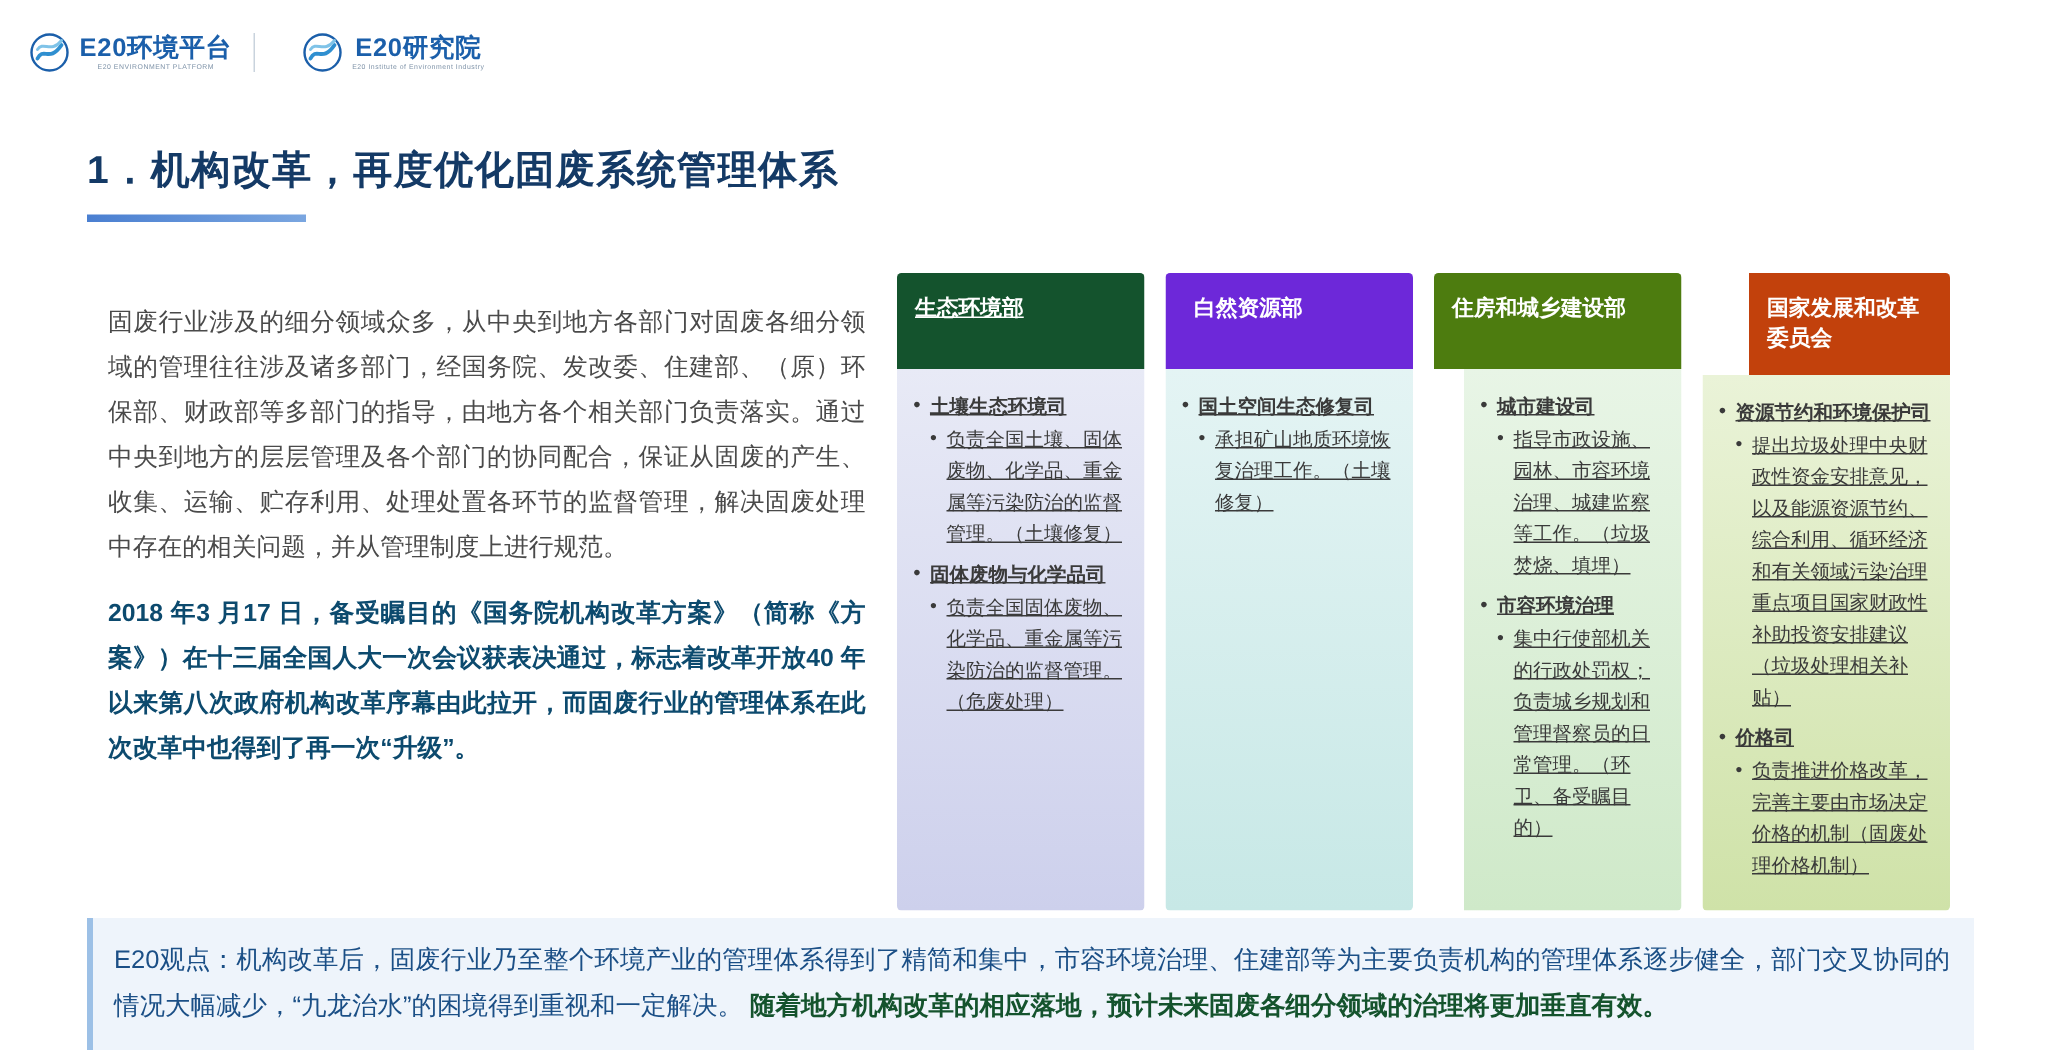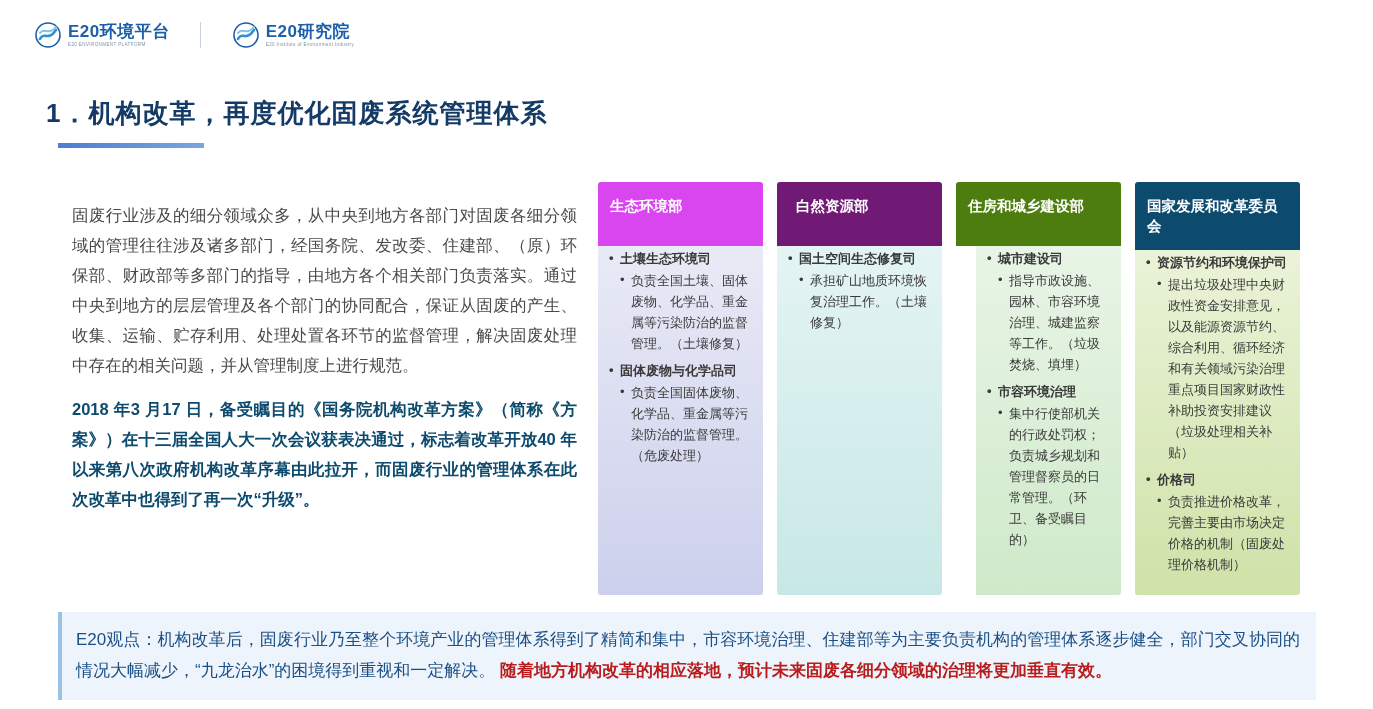--- a/index.html
+++ b/index.html
@@ -12,25 +12,26 @@
     background: #ffffff;
     font-family: "Liberation Sans", sans-serif;
     color: #333;
     overflow: hidden;
     position: relative;
   }
 
   
   .logo-bar {
     position: absolute;
-    left: 35px;
+    left: 20px;
     top: 22px;
     display: flex;
     align-items: center;
-    gap: 16px;
+    gap: 0;
+    text-align: center;
   }
   .logo-block {
     display: flex;
     align-items: center;
     gap: 7px;
     padding-right: 14px;
   }
   .logo-block + .logo-block {
     padding-left: 32px;
     border-left: 1px solid #c9d3dd;
@@ -55,21 +56,21 @@
     font-size: 4.6px;
     color: #7f93a8;
     letter-spacing: .35px;
     margin-top: 3px;
     white-space: nowrap;
   }
 
   
   .slide-title {
     position: absolute;
-    left: 46px;
+    left: 58px;
     top: 96px;
     font-size: 26px;
     font-weight: bold;
     color: #143a66;
     letter-spacing: 1px;
     white-space: nowrap;
   }
   .title-rule {
     position: absolute;
     left: 58px;
@@ -119,24 +120,25 @@
     font-size: 14.5px;
     font-weight: bold;
     color: #ffffff;
     line-height: 20px;
     min-height: 36px;
     display: flex;
     align-items: flex-start;
   }
   .card-body {
     flex: 1;
-    padding: 2px 11px 14px 11px;
+    padding: 14px 11px 14px 11px;
     font-size: 13px;
     line-height: 21px;
     color: #3a3a3a;
+    text-decoration: underline;
   }
   .bullet-lv1 {
     position: relative;
     padding-left: 11px;
     font-weight: bold;
     margin-bottom: 1px;
   }
   .bullet-lv1:before {
     content: "•";
     position: absolute;
@@ -149,46 +151,46 @@
     margin-bottom: 6px;
   }
   .bullet-lv2:before {
     content: "•";
     position: absolute;
     left: 11px;
     top: -1px;
   }
 
   
-  .c1 .card-head { background: #d946ef; }
+  .c1 .card-head { background: #14532d; text-decoration: underline; }
   .c1 .card-body { background: linear-gradient(to bottom, #e8eaf6, #cdd0ec); }
-  .c2 .card-head { background: #701a75; padding-left: 19px; }
+  .c2 .card-head { background: #6d28d9; padding-left: 19px; }
   .c2 .card-body { background: linear-gradient(to bottom, #e4f4f4, #c7e8e6); }
   .c3 .card-head { background: #4d7c0f; }
   .c3 .card-body { background: linear-gradient(to bottom, #e8f5e6, #cfe9c9); margin-left: 20px; }
-  .c4 .card-head { background: #0c4a6e; }
+  .c4 .card-head { background: #c2410c; margin-left: 31px; }
   .c4 .card-body { background: linear-gradient(to bottom, #eaf3d8, #cfe2a8); }
 
   
   .callout {
     position: absolute;
     left: 58px;
     top: 612px;
     width: 1258px;
     background: #eef4fb;
     border-left: 4px solid #9cc0e6;
     padding: 12px 16px 14px 14px;
     box-sizing: border-box;
     font-size: 17px;
     line-height: 31px;
     color: #1b4f86;
     text-align: justify;
   }
   .callout b {
-    color: #b91c1c;
+    color: #14532d;
   }
 </style>
 </head>
 <body>
 
 <div class="logo-bar">
 
   <div class="logo-block">
     <span class="logo-mark">
       <svg viewBox="0 0 26 26" width="26" height="26">

